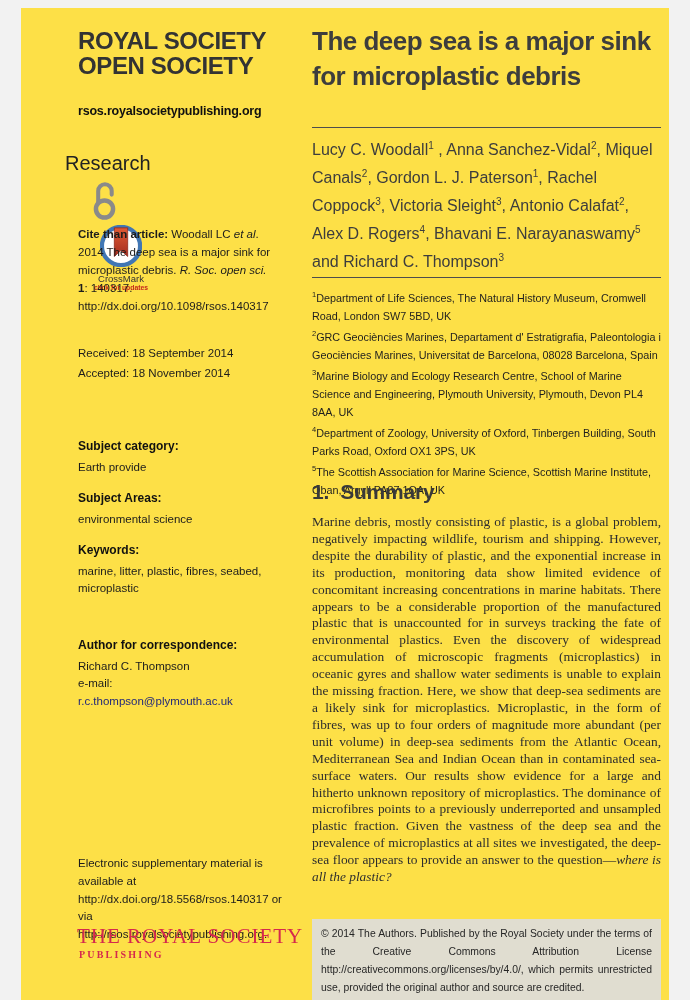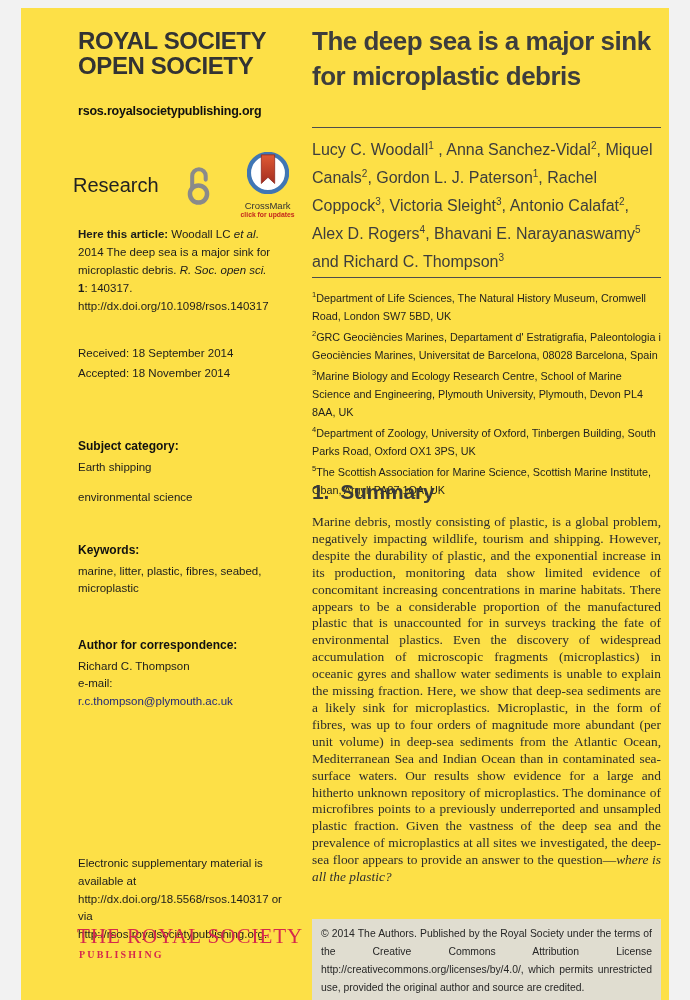--- a/index.html
+++ b/index.html
@@ -5,21 +5,21 @@
   html,body{margin:0;padding:0;background:#f2f2f2;}
   .page{position:relative;width:648px;height:1000px;background:#fde047;margin:8px auto;
         font-family:"Liberation Sans",sans-serif;overflow:hidden;}
   .abs{position:absolute;}
 
   
   .masthead{left:57px;top:20px;font-size:24px;font-weight:700;line-height:1.06;
             letter-spacing:-0.4px;color:#333333;}
   .site-url{left:57px;top:96px;font-size:12.5px;font-weight:700;color:#101010;
             letter-spacing:-0.2px;white-space:nowrap;}
-  .research-row{left:52px;top:144px;width:235px;display:flex;align-items:center;}
+  .research-row{left:44px;top:144px;width:235px;display:flex;align-items:flex-start;flex-direction:column;}
   .research-label{font-size:20px;color:#222222;}
   .oa-lock{margin-left:26px;margin-top:4px;}
   .crossmark{margin-left:24px;display:flex;flex-direction:column;align-items:center;width:64px;cursor:pointer;}
   .crossmark-title{font-size:9.5px;color:#333333;margin-top:2px;}
   .crossmark-sub{font-size:6.8px;color:#c4261d;font-weight:700;}
 
   .cite{left:57px;top:218px;width:196px;font-size:11.5px;line-height:1.56;color:#1c1c1c;}
   .b{font-weight:700;}
   .i{font-style:italic;}
   .dates{left:57px;top:336px;font-size:11.5px;line-height:1.7;color:#1c1c1c;}
@@ -90,35 +90,36 @@
           <circle cx="22" cy="22" r="20" fill="#ffffff" stroke="#4076b4" stroke-width="4.5"></circle>
           <path d="M15 3 h14 v30 l-7 -6.5 l-7 6.5 z" fill="url(#rg)" stroke="#8c2318" stroke-width="0.8"></path>
         </svg>
       </span>
       <span class="crossmark-title">CrossMark</span>
       <span class="crossmark-sub">click for updates</span>
     </span>
   </div>
 
   <div class="abs cite">
-    <span class="b">Here this article: </span><span>Woodall LC </span><span class="i">et al</span><span>. 2014 The deep sea is a major sink for microplastic debris. </span><span class="i">R. Soc. open sci. </span><span class="b">1</span><span>: 140317.</span>
+    <span class="b">Cite than article: </span><span>Woodall LC </span><span class="i">et al</span><span>. 2014 The deep sea is a major sink for microplastic debris. </span><span class="i">R. Soc. open sci. </span><span class="b">1</span><span>: 140317.</span>
     <div>http://dx.doi.org/10.1098/rsos.140317</div>
   </div>
 
   <div class="abs dates">
     <div>Received: 18 September 2014</div>
     <div>Accepted: 18 November 2014</div>
   </div>
 
   <div class="abs side-block sc">
     <div class="side-heading">Subject category:</div>
-    <div>Earth shipping</div>
+    <div>Earth provide</div>
   </div>
 
   <div class="abs side-block sa">
+    <div class="side-heading">Subject Areas:</div>
     <div>environmental science</div>
   </div>
 
   <div class="abs side-block kw">
     <div class="side-heading">Keywords:</div>
     <div>marine, litter, plastic, fibres, seabed, microplastic</div>
   </div>
 
   <div class="abs side-block corr">
     <div class="side-heading">Author for correspondence:</div>

